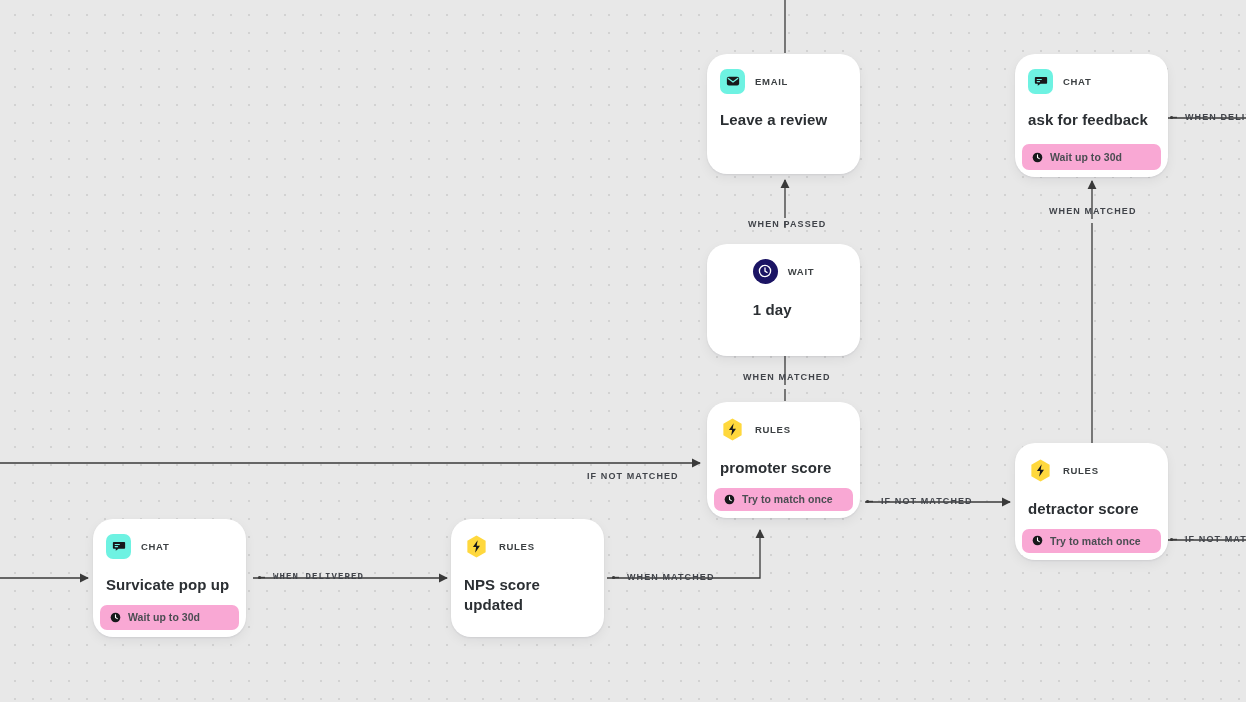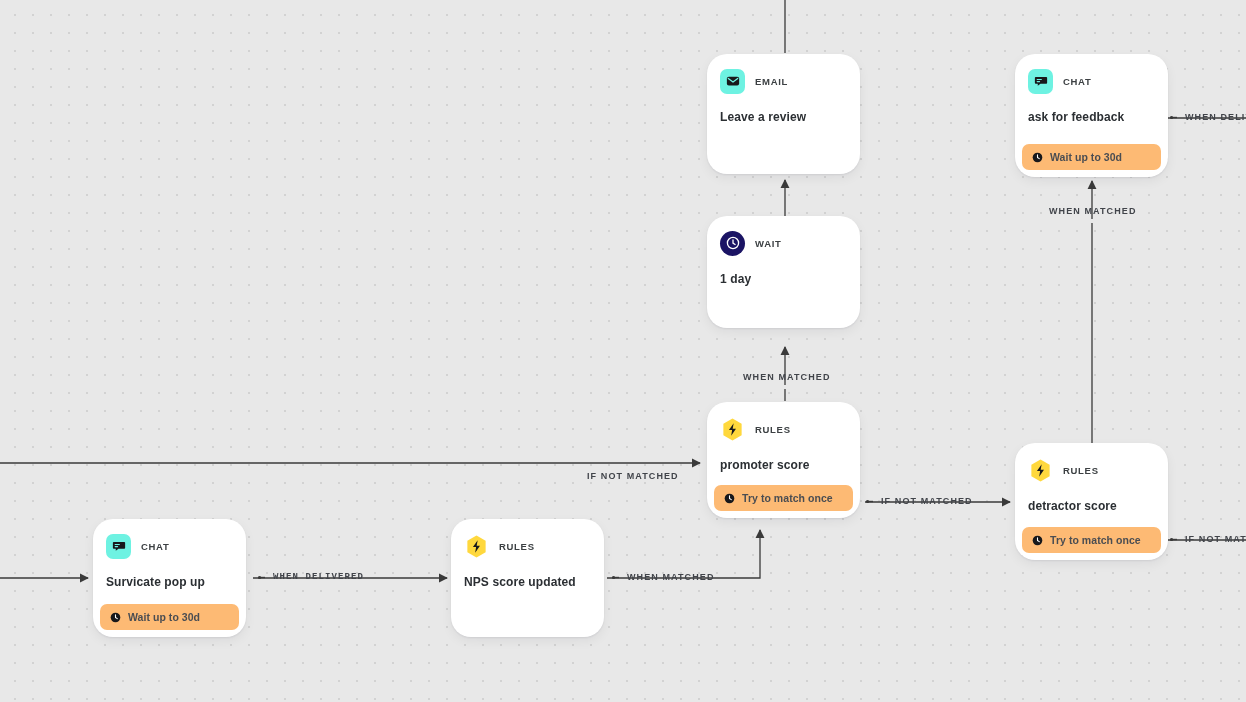--- a/index.html
+++ b/index.html
@@ -52,29 +52,29 @@
     height: 26px;
   }
   .node-kind {
     font-size: 9.5px;
     letter-spacing: 0.7px;
     font-weight: 700;
     color: #3c4043;
   }
   .node-title {
     margin-top: 16px;
-    font-size: 12px;
+    font-size: 15px;
     font-weight: 700;
     color: #2b2f33;
     line-height: 1.3;
     letter-spacing: 0.1px;
   }
   .node-footer {
     margin: 0 7px 7px 7px;
-    background: #fdba74;
+    background: #f9a8d4;
     border-radius: 7px;
     height: 26px;
     display: flex;
     align-items: center;
     gap: 7px;
     padding: 0 10px;
   }
   .footer-text {
     font-size: 10.5px;
     color: #4a4d52;
@@ -242,21 +242,21 @@
     </div>
     <div class="node-footer">
       <svg class="clock-sm" viewBox="0 0 16 16">
         <circle cx="8" cy="8" r="7" fill="#18181b"></circle>
         <path d="M8 4.2V8l2.6 1.6" stroke="#ffffff" stroke-width="1.6" fill="none" stroke-linecap="round" stroke-linejoin="round"></path>
       </svg>
       <span class="footer-text">Wait up to 30d</span>
     </div>
   </div>
 
-  <div class="node" style="left:707px; top:216px; height:112px;">
+  <div class="node" style="left:707px; top:244px; height:112px;align-items:center;">
     <div class="node-body">
       <div class="node-head">
         <span class="badge circle">
           <svg width="14" height="14" viewBox="0 0 16 16">
             <circle cx="8" cy="8" r="6.4" fill="none" stroke="#ffffff" stroke-width="1.5"></circle>
             <path d="M8 4.4V8.2l2.4 1.5" stroke="#ffffff" stroke-width="1.5" fill="none" stroke-linecap="round" stroke-linejoin="round"></path>
           </svg>
         </span>
         <span class="node-kind">WAIT</span>
       </div>

